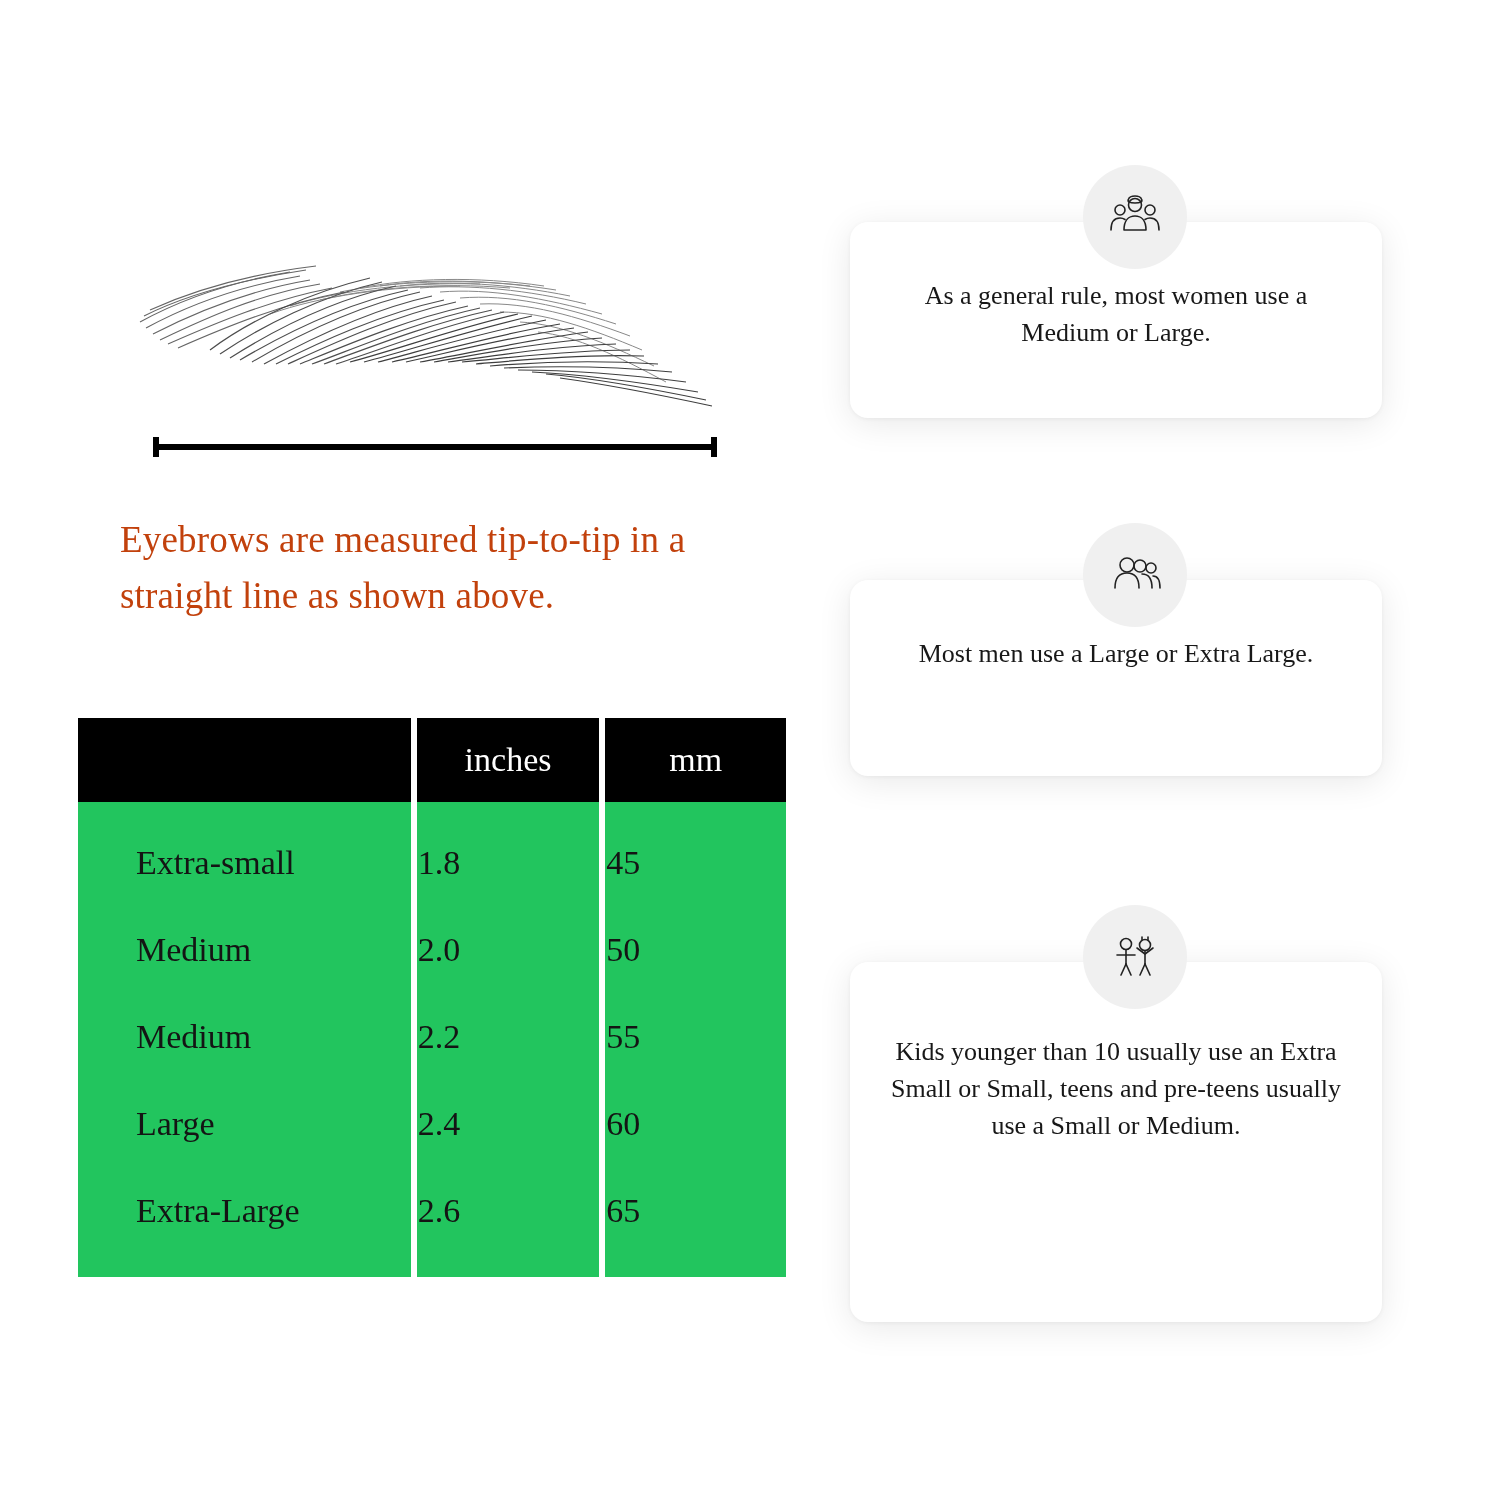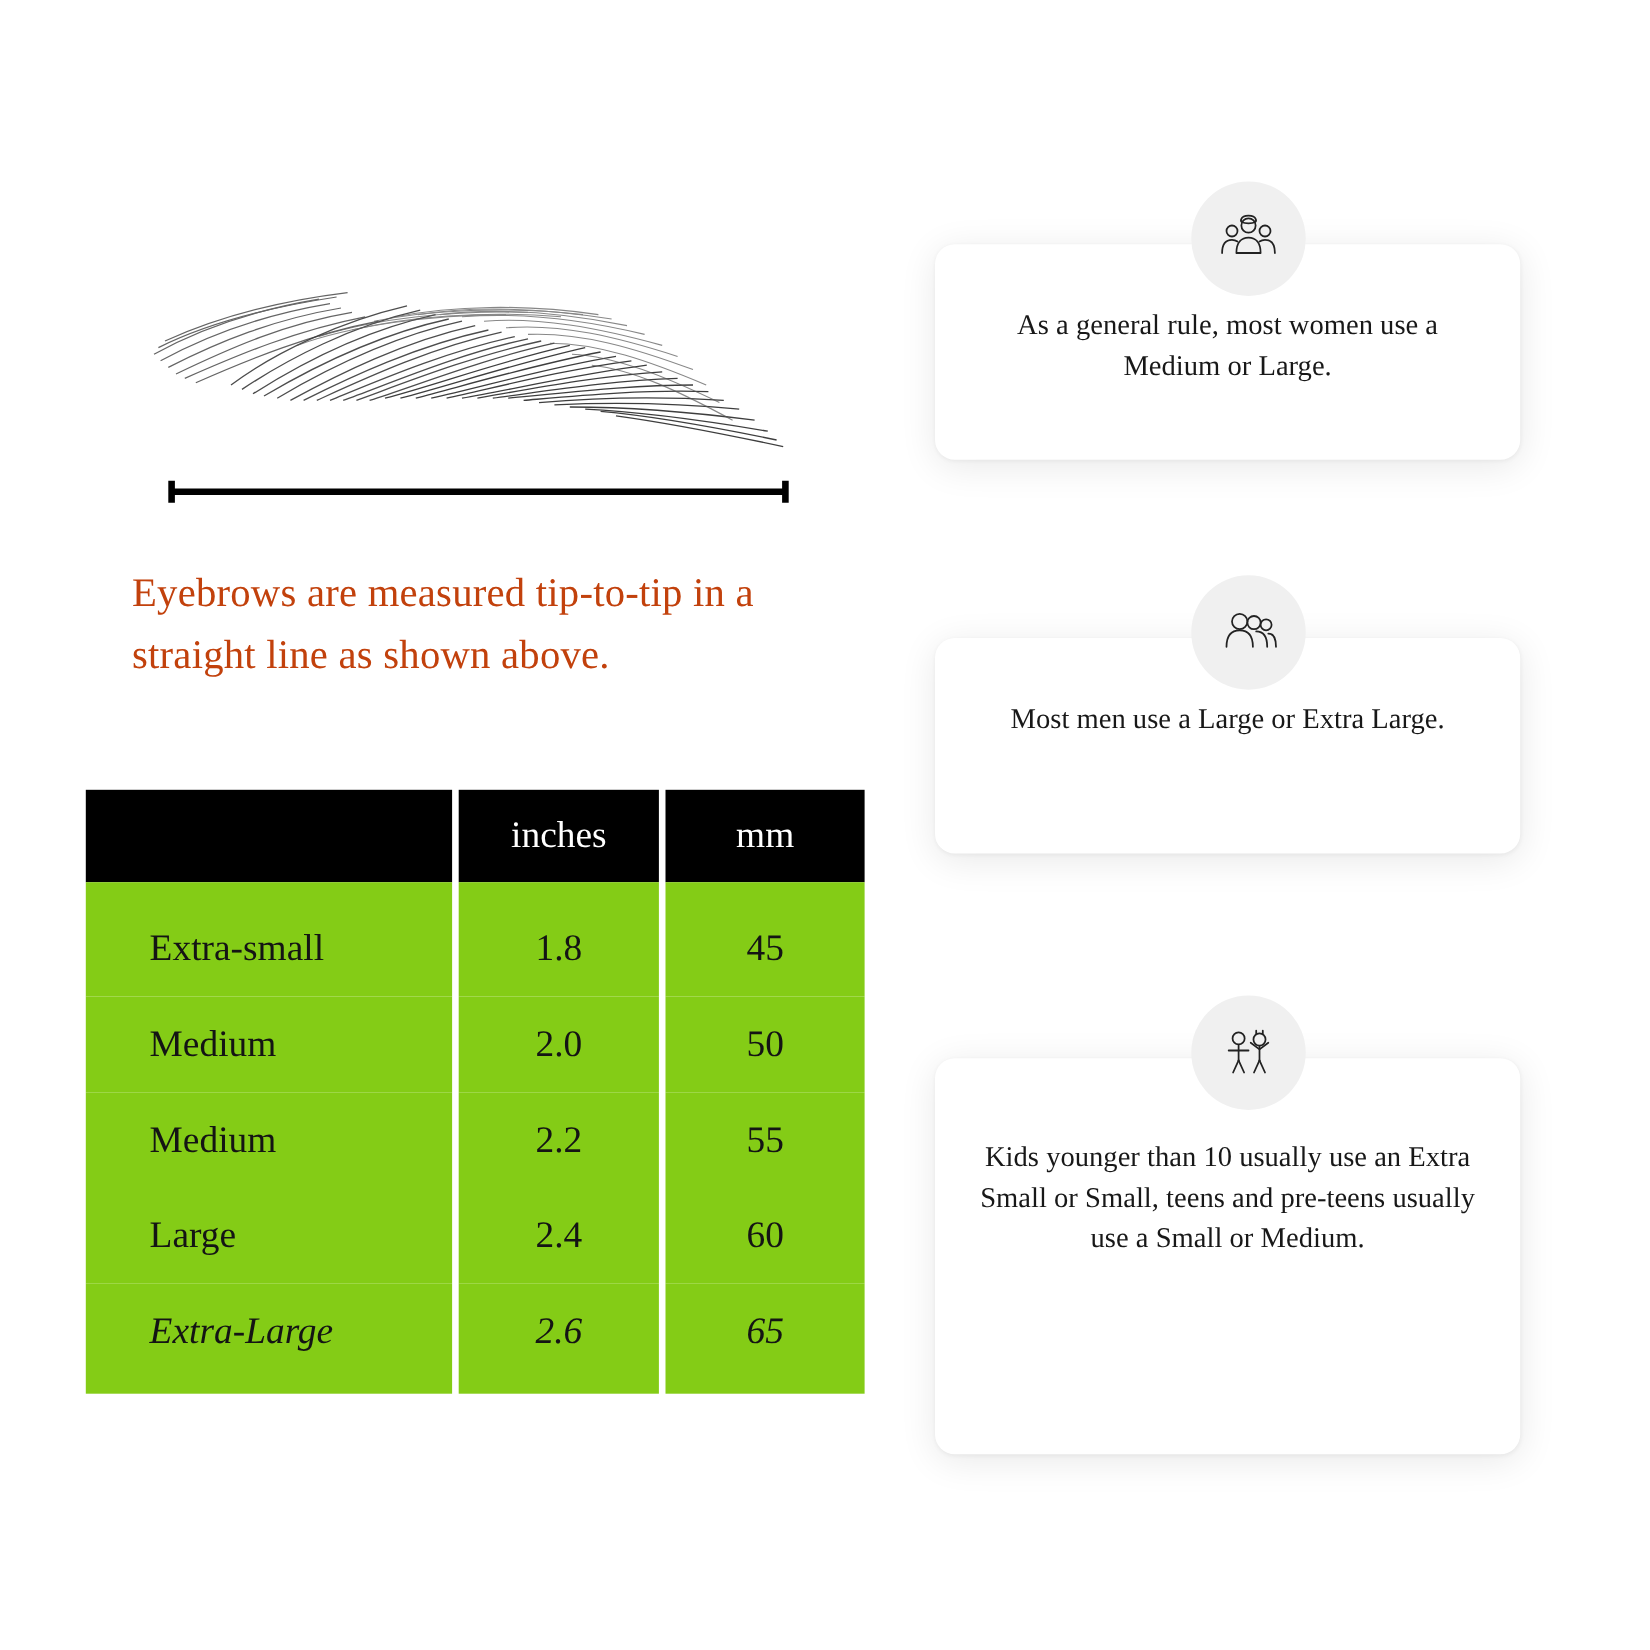--- a/index.html
+++ b/index.html
@@ -84,40 +84,39 @@
   .size-table th.col-name {
     width: 340px;
   }
   .size-table th.col-inches {
     width: 186px;
   }
   .size-table th.col-mm {
     width: 186px;
   }
   .size-table td {
-    background: #84cc16;
+    background: #22c55e;
     font-size: 34px;
     height: 85px;
     vertical-align: middle;
     color: #141414;
   }
   .size-table tbody tr td.cell-name {
     text-align: left;
     padding-left: 58px;
   }
   .size-table td.cell-num {
-    text-align: center;
+    text-align: left;
     margin-top: 32px;
   }
   .size-table tbody tr:first-child td {
     padding-top: 18px;
   }
   .size-table tbody tr:last-child td {
-    padding-bottom: 14px;
-    font-style: italic;
+    padding-bottom: 24px;
   }
 
   
   .right-col {
     position: relative;
     width: 660px;
   }
 
   .note-card {
     position: absolute;

